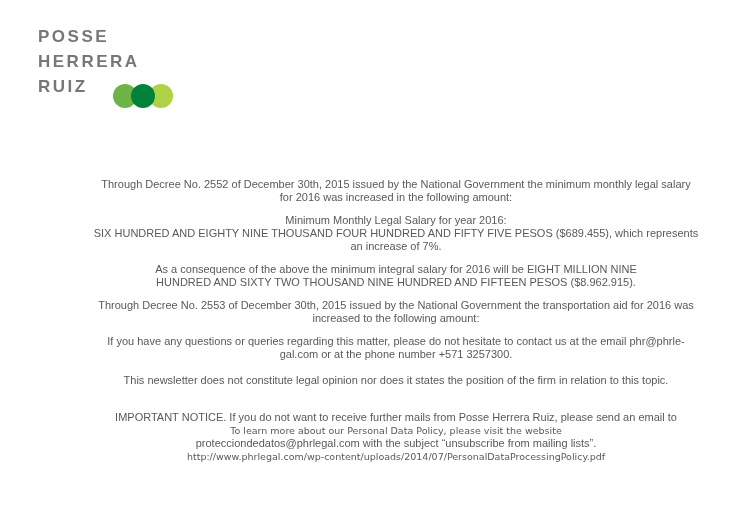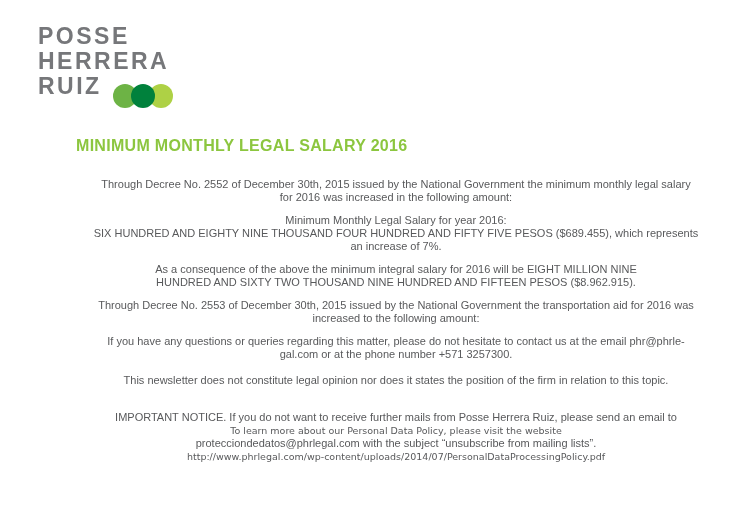--- a/index.html
+++ b/index.html
@@ -7,21 +7,21 @@
     position:relative;
     width:746px; height:522px;
     background:#ffffff;
     font-family:"Liberation Sans", sans-serif;
     overflow:hidden;
   }
   
   .logo-text {
     position:absolute; left:38px; top:24px;
     color:#76777a;
-    font-size:23px; font-weight:bold;
+    font-size:17px; font-weight:bold;
     line-height:25px; letter-spacing:2.5px;
   }
   .logo-dots { position:absolute; left:113px; top:84px; width:60px; height:24px; }
   .dot { position:absolute; top:0; width:24px; height:24px; border-radius:50%; }
   .dot-1 { left:0;    z-index:1; }
   .dot-2 { left:18px; z-index:3; }
   .dot-3 { left:36px; z-index:2; }
 
   
   .doc-title {
@@ -58,21 +58,20 @@
     <div>POSSE</div>
     <div>HERRERA</div>
     <div>RUIZ</div>
   </div>
   <div class="logo-dots">
     <span class="dot dot-1" style="background: rgb(109, 179, 69);"></span>
     <span class="dot dot-2" style="background: rgb(0, 129, 60);"></span>
     <span class="dot dot-3" style="background: rgb(174, 209, 69);"></span>
   </div>
 
-  <div class="doc-title" style="color: rgb(140, 198, 63);">MINIMUM MONTHLY LEGAL SALARY 2016</div>
 
   <div class="content" style="color: rgb(88, 89, 91);">
 
     <div class="para">
       <div class="para-line">Through Decree No. 2552 of December 30th, 2015 issued by the National Government the minimum monthly legal salary</div>
       <div class="para-line">for 2016 was increased in the following amount:</div>
     </div>
 
     <div class="para">
       <div class="para-line">Minimum Monthly Legal Salary for year 2016:</div>

